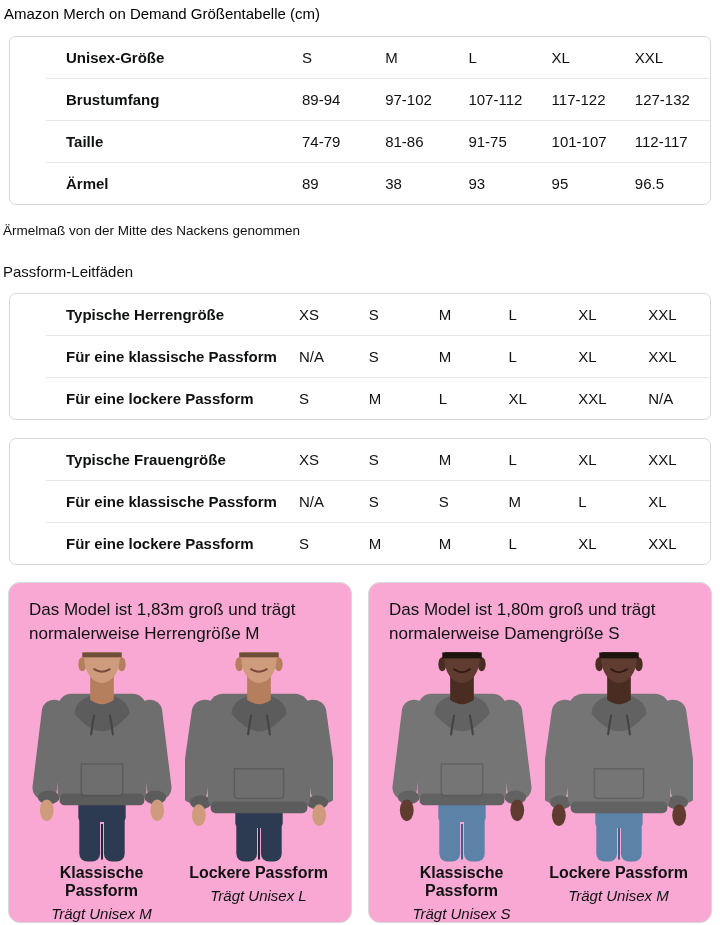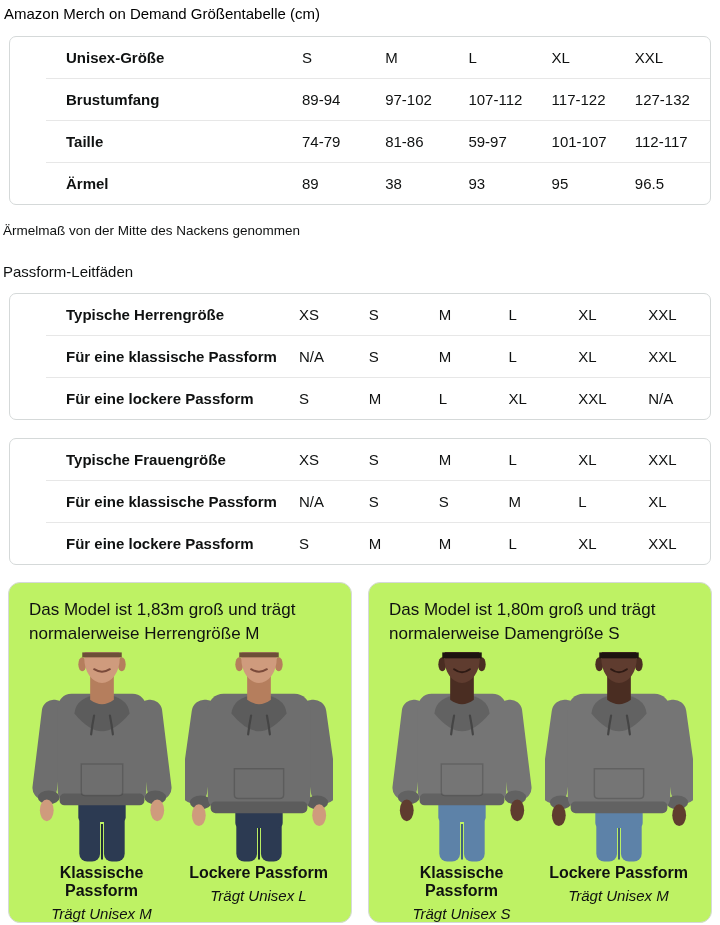--- a/index.html
+++ b/index.html
@@ -13,21 +13,21 @@
   .trow:first-child{border-top:0;}
   .u-table .trow{grid-template-columns:248px repeat(5,1fr);}
   .fit-table .trow{grid-template-columns:245px repeat(6,1fr);}
   .lbl{font-weight:700;padding-left:20px;}
   .val{padding-left:8px;}
   .note{font-size:13.5px;margin:18px 0 0 3px;}
   .section-heading{font-size:15px;font-weight:400;margin:25px 0 0 3px;}
   .fit-table.first{margin-top:13px;}
   .fit-table.second{margin-top:18px;}
   .cards{display:grid;grid-template-columns:1fr 1fr;column-gap:16px;margin:17px 8px 0;}
-  .model-card{border:1px solid #d5d9d9;border-radius:12px;padding:15px 16px 12px;height:341px;box-sizing:border-box;background:#bef264;}
+  .model-card{border:1px solid #d5d9d9;border-radius:12px;padding:15px 16px 12px;height:341px;box-sizing:border-box;background:#f9a8d4;}
   .model-desc{font-size:17px;line-height:1.4;margin:0 0 4px 4px;}
   .figures{display:grid;grid-template-columns:1fr 1fr;column-gap:4px;}
   .fig{text-align:center;}
   .fig svg{width:148px;height:210px;display:block;margin:2px auto 0;}
   .cap-b{font-weight:700;font-size:16px;margin-top:2px;}
   .cap-s{font-size:15px;margin-top:5px;font-style:italic;}
 
   
   .male{--skin:#cf9b7d;--skin2:#b57e5d;--jeans:#2c3a52;--seam:#1d2838;--hoodie:#6e6e6e;--hoodie2:#5c5c5c;--hair:#6d4f38;--mouth:#7a4a3a;}
   .female{--skin:#5f3c2f;--skin2:#4a2d22;--jeans:#5d82a8;--seam:#41607f;--hoodie:#757575;--hoodie2:#626262;--hair:#1d1410;--mouth:#2e1a14;}
@@ -63,21 +63,21 @@
       <div class="val">89-94</div>
       <div class="val">97-102</div>
       <div class="val">107-112</div>
       <div class="val">117-122</div>
       <div class="val">127-132</div>
     </div>
     <div class="trow">
       <div class="lbl">Taille</div>
       <div class="val">74-79</div>
       <div class="val">81-86</div>
-      <div class="val">59-97</div>
+      <div class="val">91-75</div>
       <div class="val">101-107</div>
       <div class="val">112-117</div>
     </div>
     <div class="trow">
       <div class="lbl">Ärmel</div>
       <div class="val">89</div>
       <div class="val">38</div>
       <div class="val">93</div>
       <div class="val">95</div>
       <div class="val">96.5</div>

